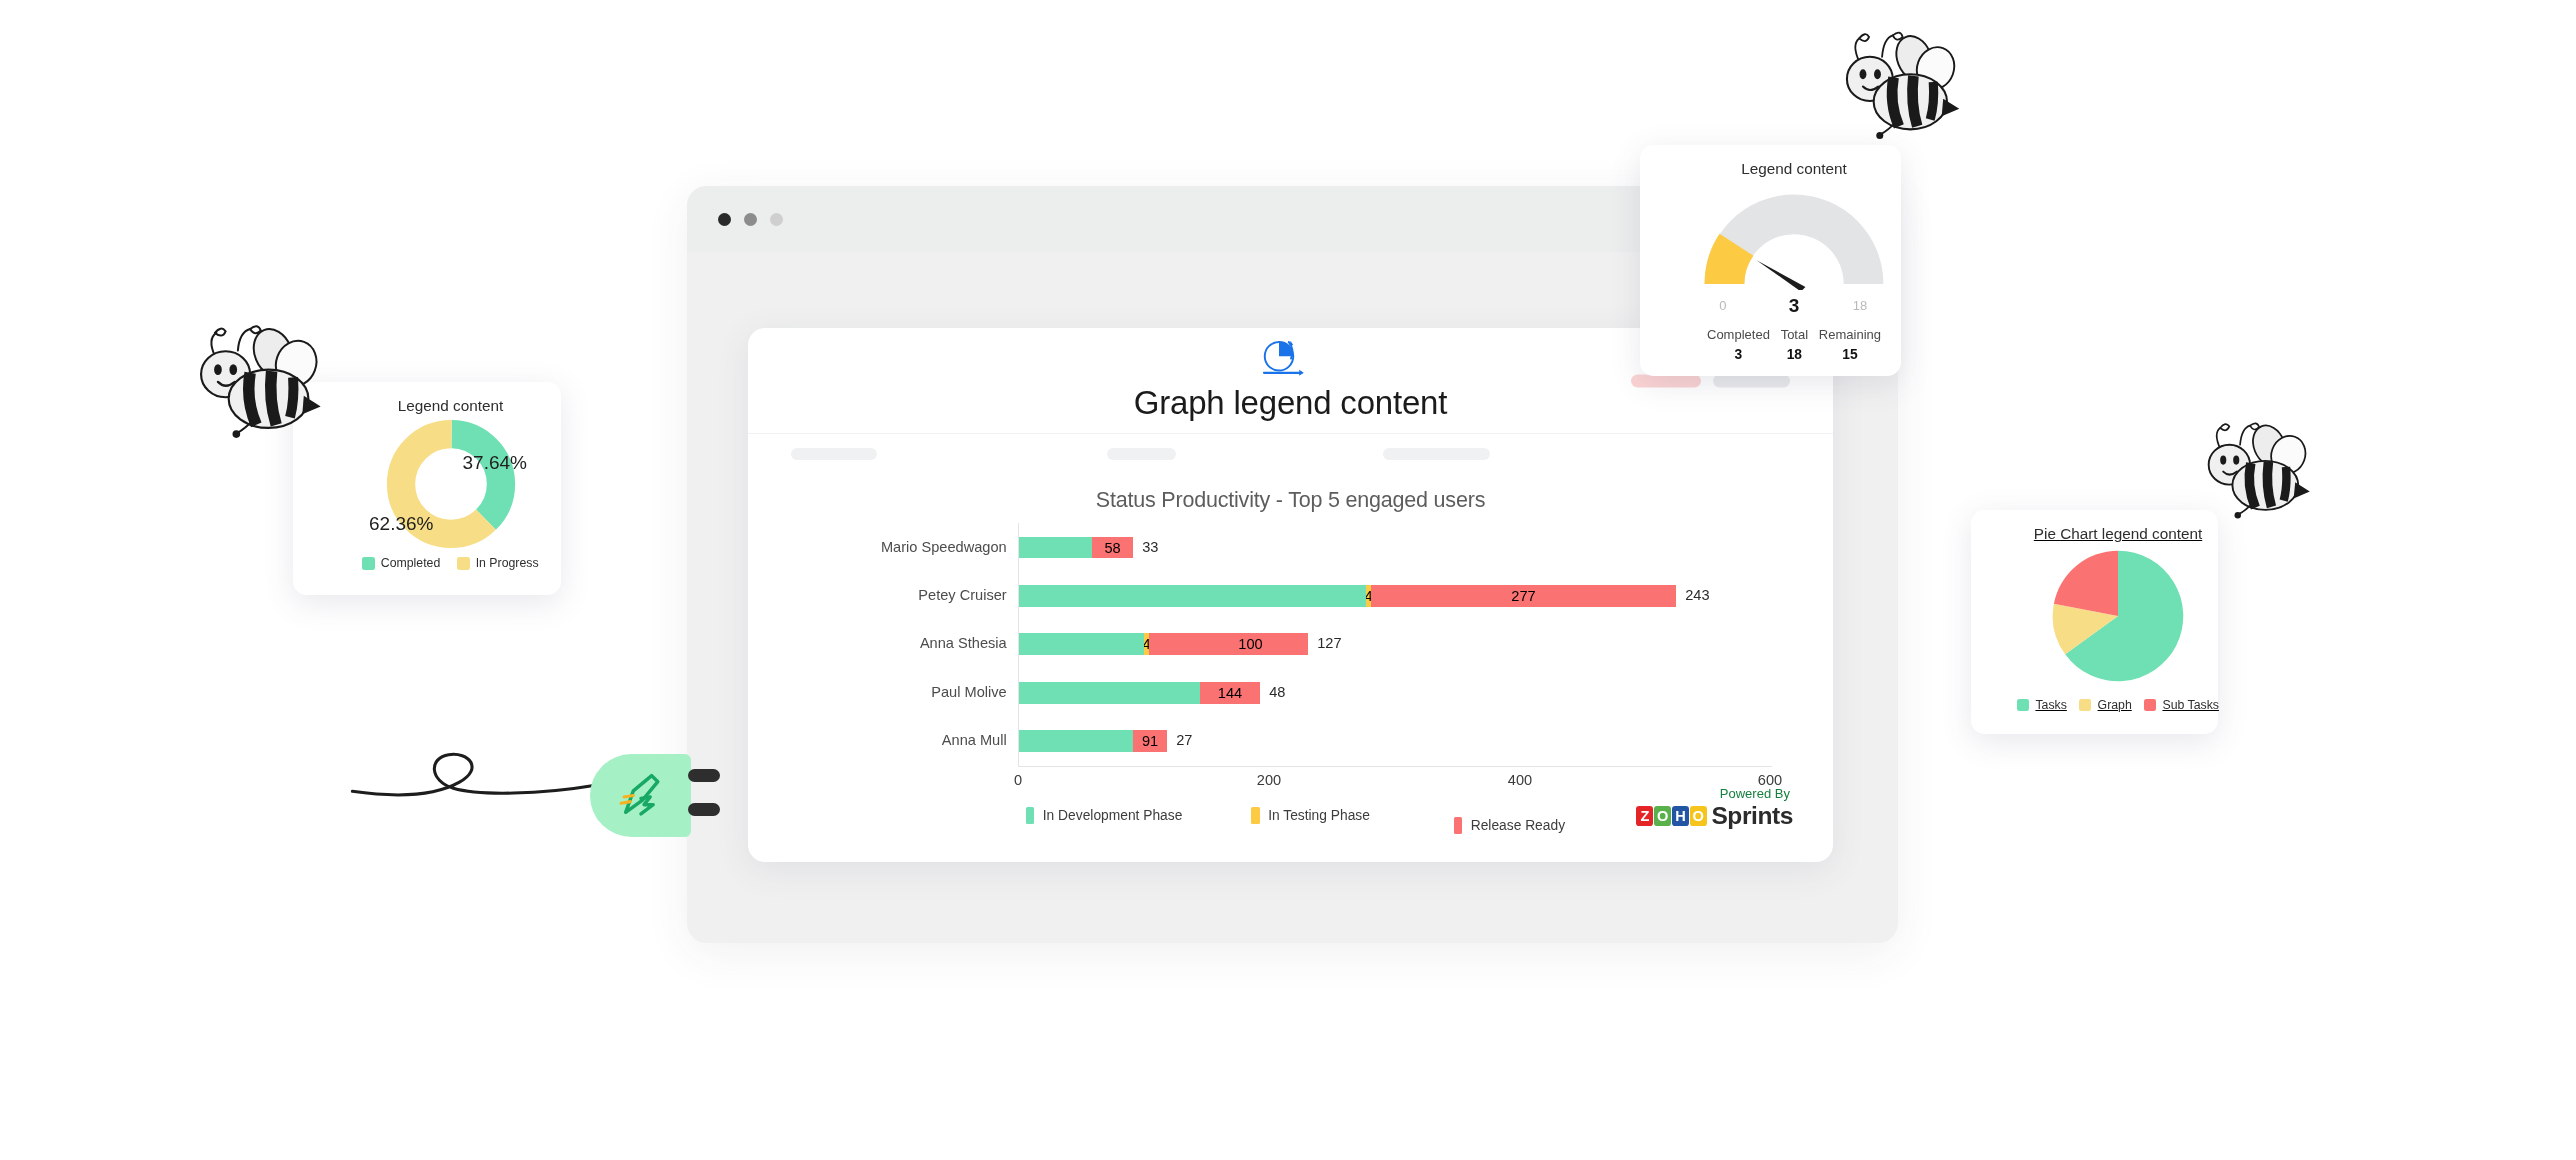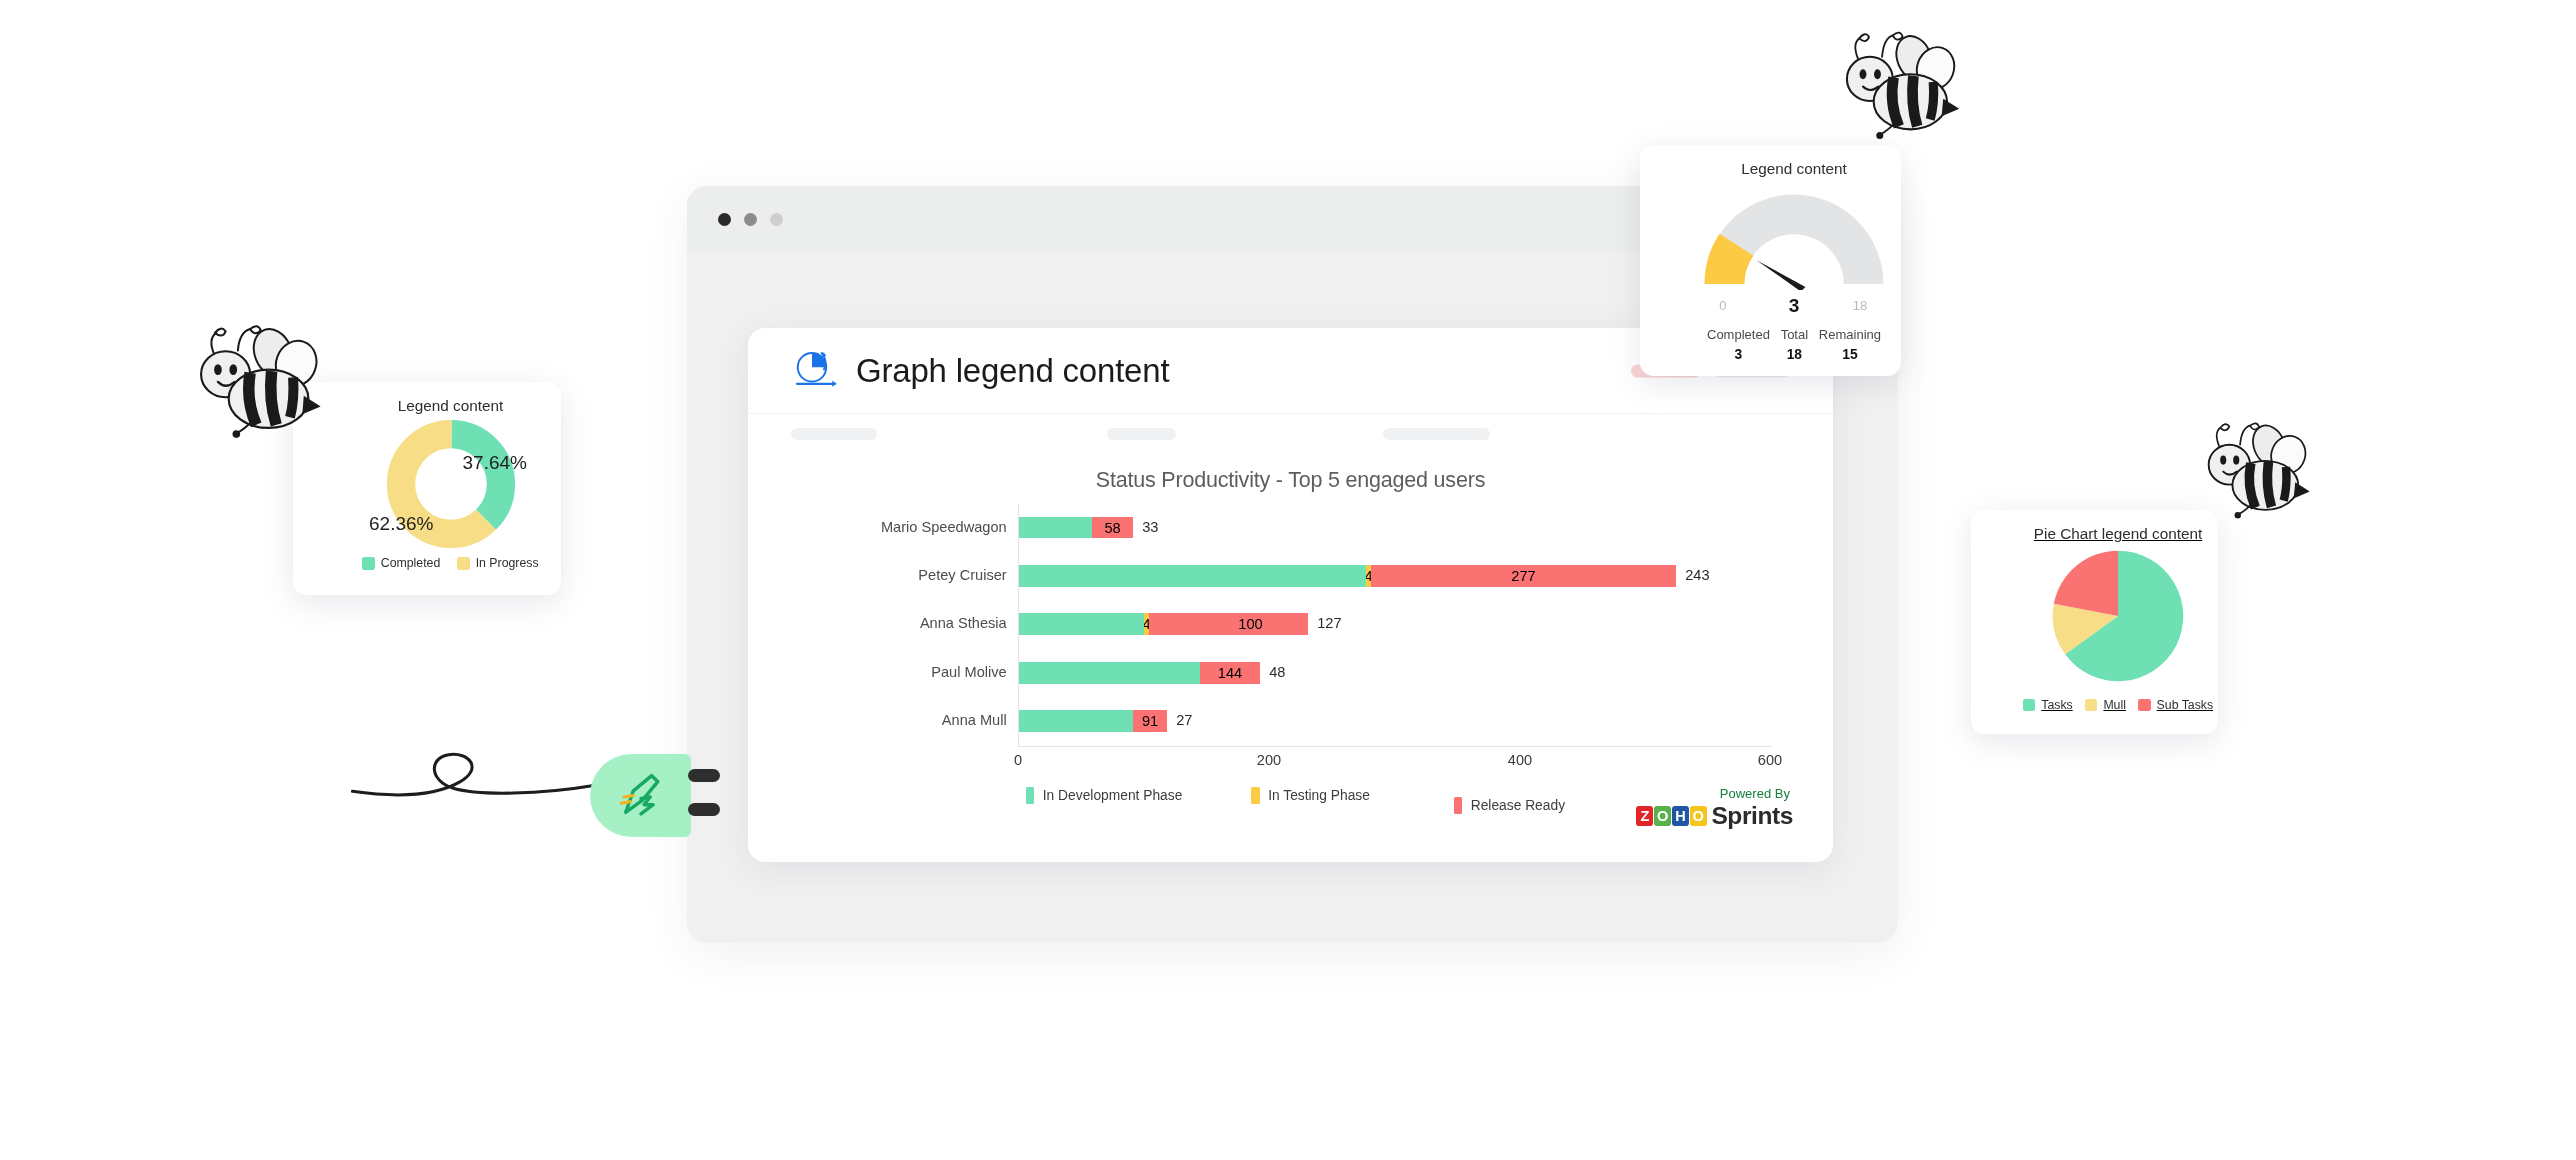--- a/index.html
+++ b/index.html
@@ -33,23 +33,24 @@
   
   .dash-card {
     position: absolute; left: 748px; top: 328px;
     width: 1085px; height: 534px;
     background: #ffffff;
     border-radius: 17px;
     box-shadow: 0 7.7px 35px rgba(70,80,110,0.09);
     overflow: hidden;
   }
   .dash-header {
-    position: relative; height: 86px;
-    display: flex; align-items: center; padding: 0 43px;
+    position: relative; height: 106px;
+    display: flex; align-items: center; padding: 8px 43px;
     border-bottom: 0.8px solid #eff1f3;
+    flex-direction: column;
   }
   .dash-logo { width: 48px; height: 48px; flex: 0 0 48px; margin-right: 17px; }
   .dash-title {
     font-size: 33px; font-weight: 400; color: #1b1b1b; letter-spacing: -0.2px;
     white-space: nowrap;
   }
   .header-skeletons {
     position: absolute; right: 43px; top: 50%; transform: translateY(-50%);
     display: flex; gap: 12.3px; align-items: center;
   }
@@ -373,21 +374,21 @@
           </g>
       </svg>
     </div>
     <div class="mini-legend" id="pie-legend">
         <span class="ml-item" style="margin-left: 0px;">
           <span class="ml-sw" style="background: rgb(110, 224, 180);"></span>
           <span>Tasks</span>
         </span>
         <span class="ml-item" style="margin-left: 12.3px;">
           <span class="ml-sw" style="background: rgb(247, 221, 133);"></span>
-          <span>Mull</span>
+          <span>Graph</span>
         </span>
         <span class="ml-item" style="margin-left: 12.3px;">
           <span class="ml-sw" style="background: rgb(250, 114, 114);"></span>
           <span>Sub Tasks</span>
         </span>
       </div>
   </div>
 
   <svg class="bee bee-1" viewBox="0 0 210 180">
     <g stroke="#1a1a1a" stroke-width="2.6" fill="none" stroke-linecap="round">

